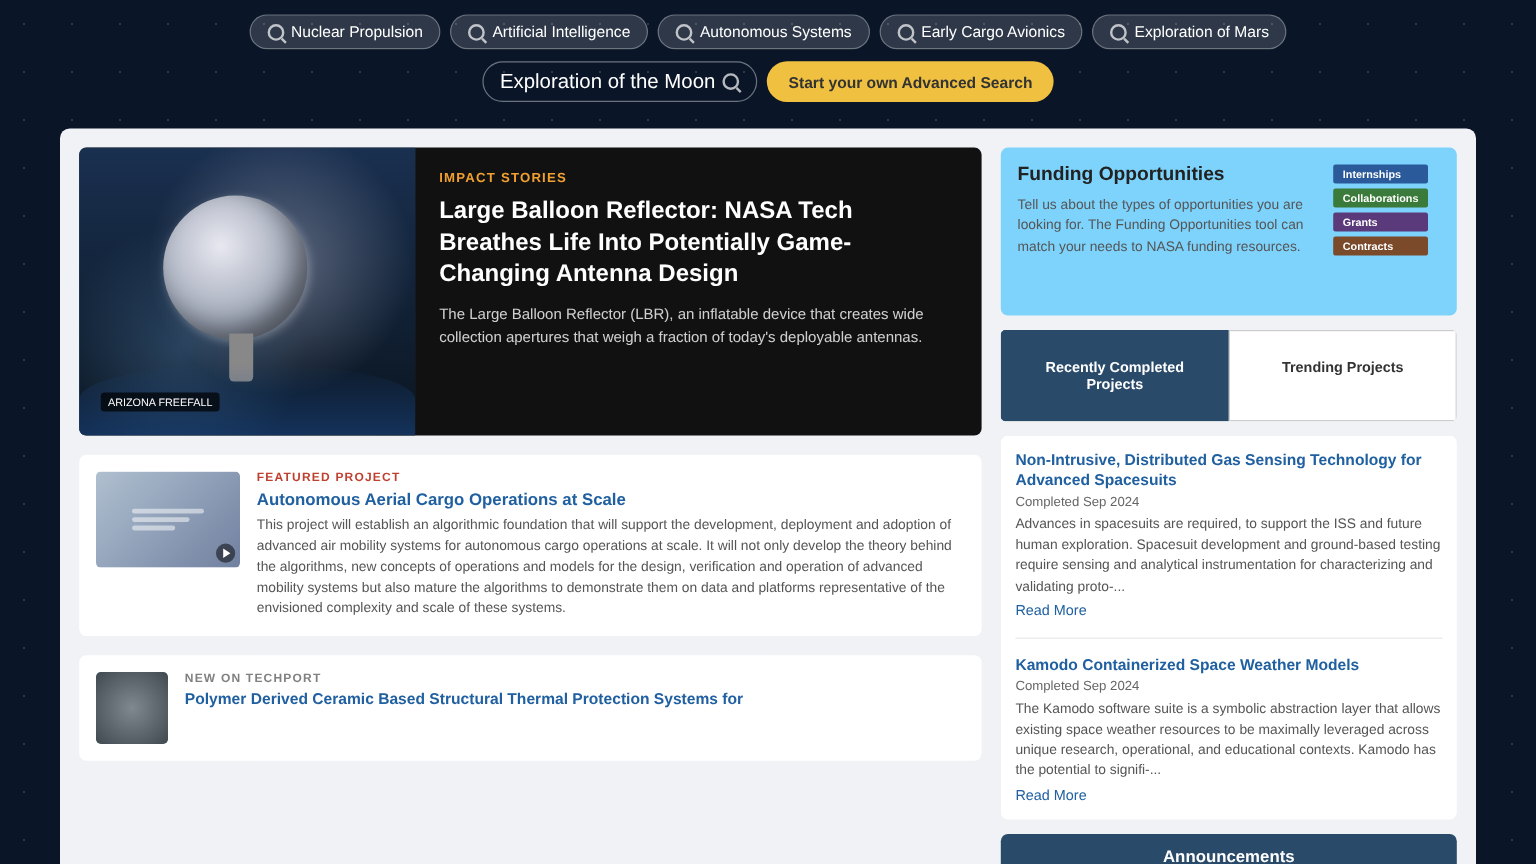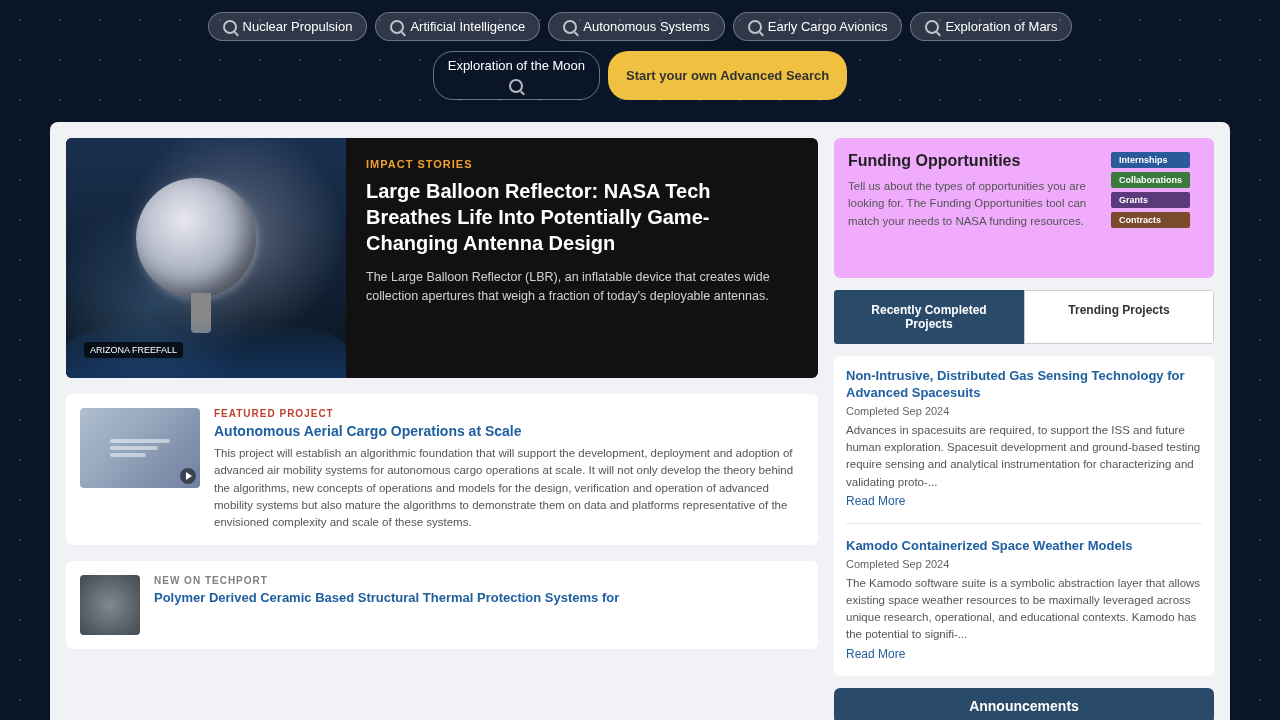--- a/index.html
+++ b/index.html
@@ -69,26 +69,25 @@
       cursor: pointer;
       white-space: nowrap;
     }
 
     .nav-pill-outline {
       background: transparent;
       color: #fff;
       border: 1px solid rgba(255,255,255,0.4);
       border-radius: 20px;
       padding: 6px 14px;
-      font-size: 13px;
+      font-size: 17px;
       cursor: pointer;
       display: flex;
       align-items: center;
       gap: 6px;
-      flex-direction: column;
     }
 
     
     .main-content {
       background: #f0f2f5;
       margin: 10px 50px;
       border-radius: 8px;
       padding: 16px;
       display: grid;
       grid-template-columns: 1fr 380px;
@@ -314,21 +313,21 @@
 
     
     .right-col {
       display: flex;
       flex-direction: column;
       gap: 12px;
     }
 
     
     .funding-card {
-      background: #f0abfc;
+      background: #7dd3fc;
       border-radius: 6px;
       padding: 14px;
       display: flex;
       gap: 10px;
       align-items: flex-start;
       min-height: 140px;
       overflow: hidden;
     }
     .funding-text { flex: 1; }
     .funding-title {
@@ -371,21 +370,21 @@
 
     
     .tabs-container {
       display: flex;
       gap: 0;
       border-radius: 4px;
       overflow: hidden;
     }
     .tab-btn {
       flex: 1;
-      padding: 12px 12px;
+      padding: 23px 12px;
       font-size: 12px;
       font-weight: bold;
       cursor: pointer;
       text-align: center;
       border: 1px solid #ccc;
     }
     .tab-btn.active {
       background: #2a4a6a;
       color: white;
       border-color: #2a4a6a;

